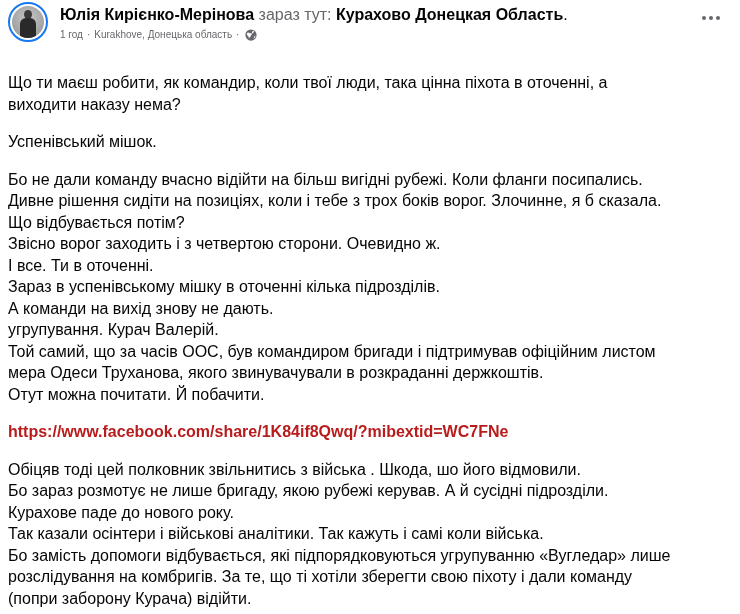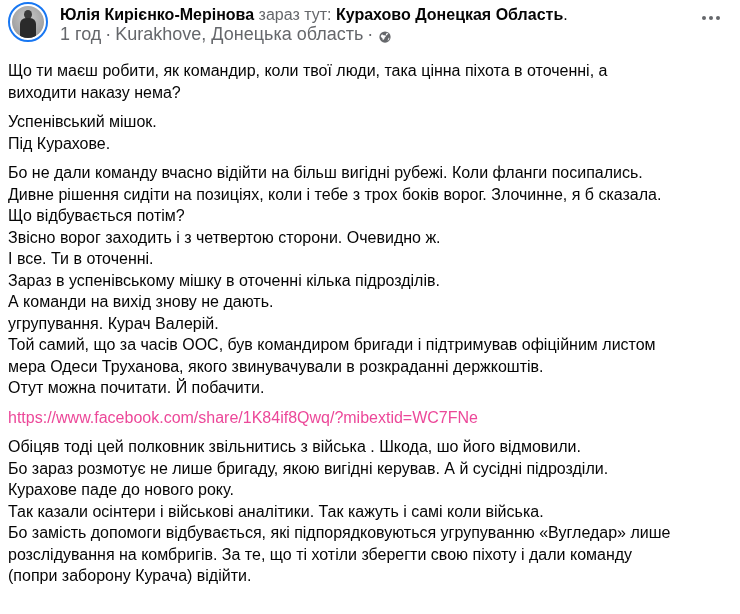--- a/index.html
+++ b/index.html
@@ -85,21 +85,21 @@
       color: #050505;
       cursor: pointer;
     }
     .period {
       color: #050505;
     }
     .meta-line {
       position: absolute;
       left: 60px;
       top: 26px;
-      font-size: 18px;
+      font-size: 10px;
       line-height: 17px;
       color: #65676b;
       white-space: nowrap;
       display: flex;
       align-items: center;
     }
     .meta-line span {
       cursor: default;
     }
     .meta-line .time {
@@ -136,30 +136,30 @@
       position: absolute;
       left: 8px;
       top: 56px;
       width: 728px;
       font-family: "Liberation Sans", "DejaVu Sans", sans-serif;
       font-size: 16px;
       line-height: 21.5px;
       color: #050505;
     }
     .para {
-      margin: 4px 0 8px 0;
+      margin: 16px 0 8px 0;
       white-space: normal;
     }
     .para .line {
       display: block;
       white-space: nowrap;
     }
     .link {
-      color: #ec4899;
-      font-weight: normal;
+      color: #b91c1c;
+      font-weight: bold;
       cursor: pointer;
       white-space: nowrap;
       text-decoration: none;
     }
   </style>
 </head>
 <body>
 
 <div class="header">
   <div class="avatar-ring">
@@ -197,41 +197,40 @@
   </div>
 </div>
 
 <div class="post-body">
   <div class="para">
     <span class="line">Що ти маєш робити, як командир, коли твої люди, така цінна піхота в оточенні, а</span>
     <span class="line">виходити наказу нема?</span>
   </div>
   <div class="para">
     <span class="line">Успенівський мішок.</span>
-    <span class="line">Під Курахове.</span>
   </div>
   <div class="para">
     <span class="line">Бо не дали команду вчасно відійти на більш вигідні рубежі. Коли фланги посипались.</span>
     <span class="line">Дивне рішення сидіти на позиціях, коли і тебе з трох боків ворог. Злочинне, я б сказала.</span>
     <span class="line">Що відбувається потім?</span>
     <span class="line">Звісно ворог заходить і з четвертою сторони. Очевидно ж.</span>
     <span class="line">І все. Ти в оточенні.</span>
     <span class="line">Зараз в успенівському мішку в оточенні кілька підрозділів.</span>
     <span class="line">А команди на вихід знову не дають.</span>
     <span class="line">угрупування. Курач Валерій.</span>
     <span class="line">Той самий, що за часів ООС, був командиром бригади і підтримував офіційним листом</span>
     <span class="line">мера Одеси Труханова, якого звинувачували в розкраданні держкоштів.</span>
     <span class="line">Отут можна почитати. Й побачити.</span>
   </div>
   <div class="para">
     <a class="link">https://www.facebook.com/share/1K84if8Qwq/?mibextid=WC7FNe</a>
   </div>
   <div class="para">
     <span class="line">Обіцяв тоді цей полковник звільнитись з війська . Шкода, шо його відмовили.</span>
-    <span class="line">Бо зараз розмотує не лише бригаду, якою вигідні керував. А й сусідні підрозділи.</span>
+    <span class="line">Бо зараз розмотує не лише бригаду, якою рубежі керував. А й сусідні підрозділи.</span>
     <span class="line">Курахове паде до нового року.</span>
     <span class="line">Так казали осінтери і військові аналітики. Так кажуть і самі коли війська.</span>
     <span class="line">Бо замість допомоги відбувається, які підпорядковуються  угрупуванню «Вугледар» лише</span>
     <span class="line">розслідування на комбригів. За те, що ті хотіли зберегти свою піхоту і дали команду</span>
     <span class="line">(попри заборону Курача) відійти.</span>
 
   </div>
 </div>
 
 </body></html>

